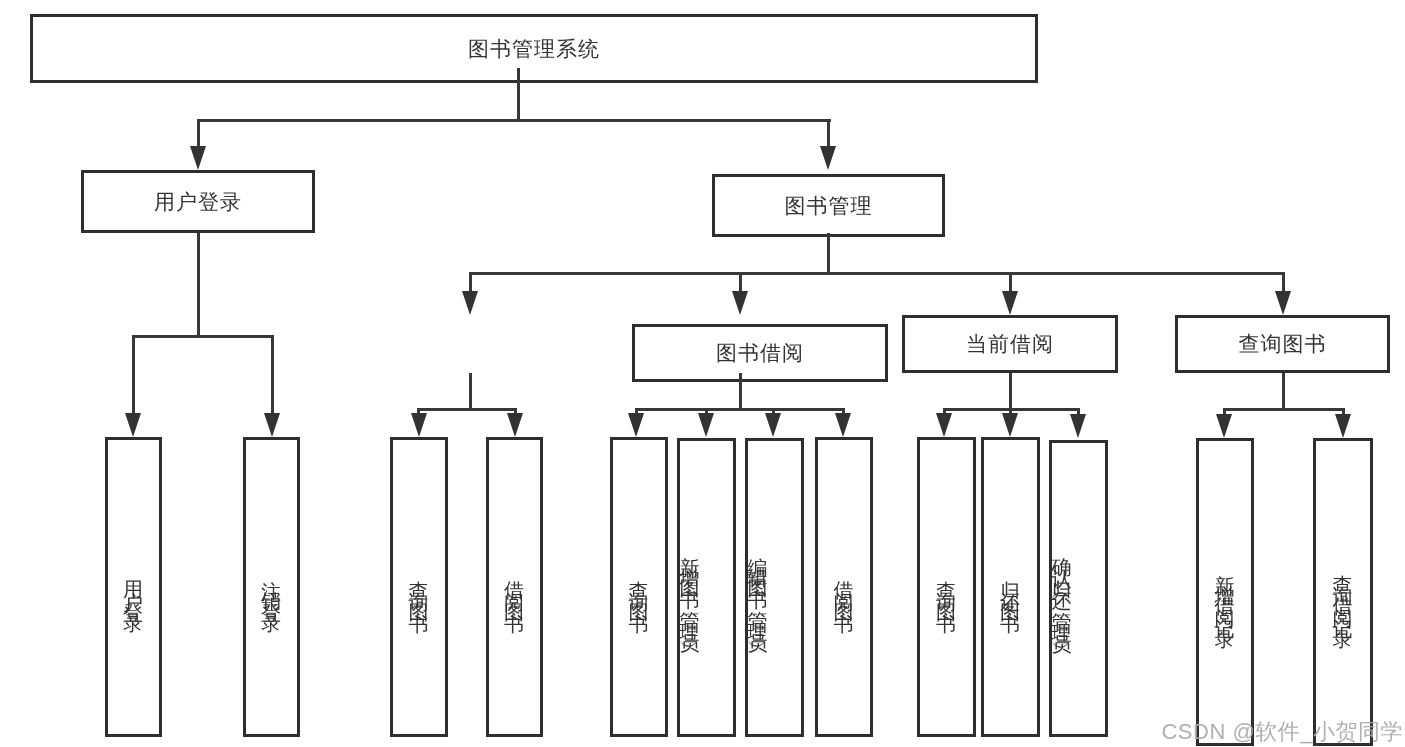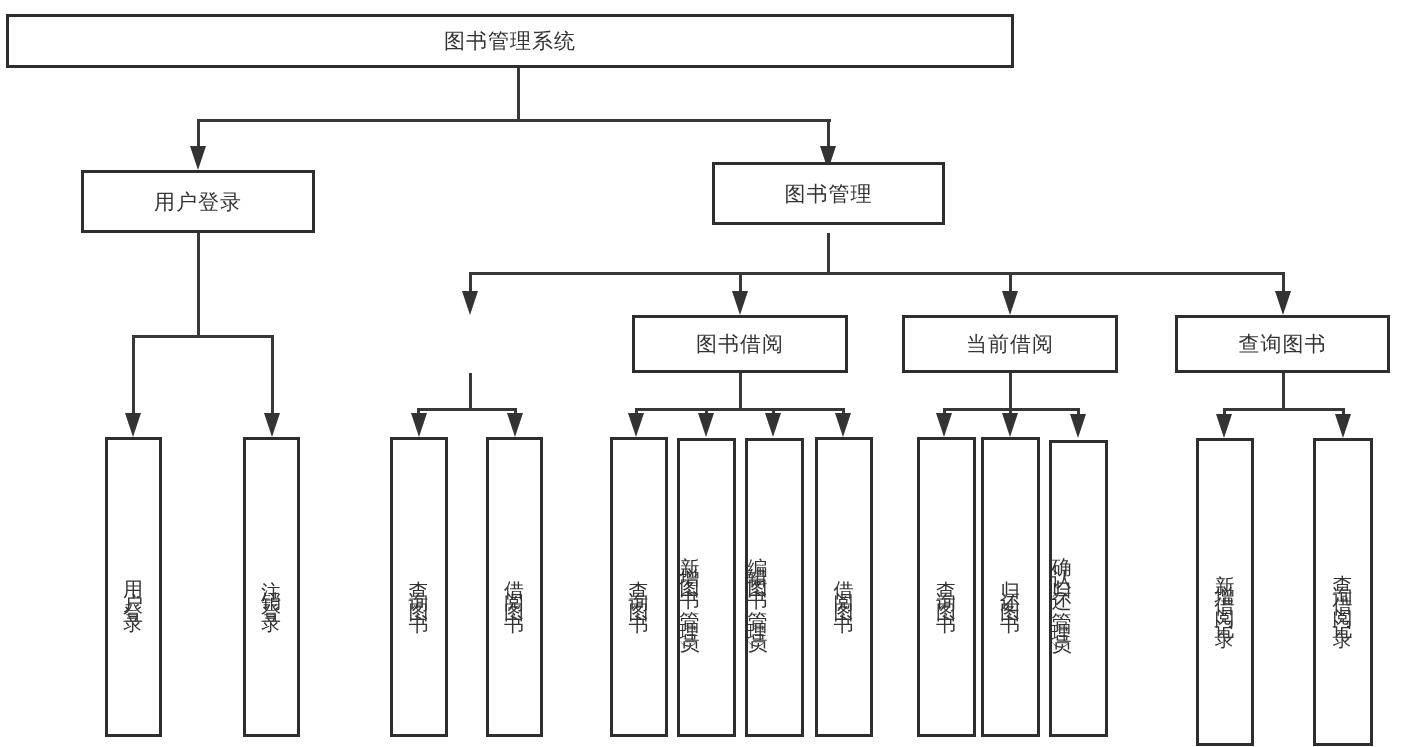--- a/index.html
+++ b/index.html
@@ -32,35 +32,35 @@
   .watermark{
     position:absolute;top:717px;right:2px;z-index:5;
     font-size:22px;color:rgba(168,168,174,0.92);letter-spacing:0.5px;white-space:nowrap;
   }
 </style>
 </head>
 <body>
 
 <div class="stage">
 
-  <div class="box" style="left:6px;top:14px;width:1008px;height:54px;">
+  <div class="box" style="left:30px;top:14px;width:1008px;height:69px;">
     <span class="hlabel">图书管理系统</span>
   </div>
 
   <div class="vline" style="left:517px;top:68px;height:54px;"></div>
   <div class="hline" style="left:197px;top:119px;width:634px;"></div>
   <div class="vline" style="left:197px;top:119px;height:31px;"></div>
   <div class="ah" style="left:190px;top:146px;"></div>
   <div class="vline" style="left:827px;top:119px;height:31px;"></div>
   <div class="ah" style="left:820px;top:146px;"></div>
 
   <div class="box" style="left:81px;top:170px;width:234px;height:63px;">
     <span class="hlabel">用户登录</span>
   </div>
-  <div class="box" style="left:712px;top:162px;width:233px;height:63px;">
+  <div class="box" style="left:712px;top:174px;width:233px;height:63px;">
     <span class="hlabel">图书管理</span>
   </div>
 
   <div class="vline" style="left:197px;top:233px;height:102px;"></div>
   <div class="hline" style="left:132px;top:335px;width:142px;"></div>
   <div class="vline" style="left:132px;top:335px;height:80px;"></div>
   <div class="ah" style="left:125px;top:413px;"></div>
   <div class="vline" style="left:271px;top:335px;height:80px;"></div>
   <div class="ah" style="left:264px;top:413px;"></div>
 
@@ -68,21 +68,21 @@
   <div class="hline" style="left:469px;top:272px;width:816px;"></div>
   <div class="vline" style="left:469px;top:272px;height:22px;"></div>
   <div class="ah" style="left:462px;top:291px;"></div>
   <div class="vline" style="left:739px;top:272px;height:22px;"></div>
   <div class="ah" style="left:732px;top:291px;"></div>
   <div class="vline" style="left:1009px;top:272px;height:22px;"></div>
   <div class="ah" style="left:1002px;top:291px;"></div>
   <div class="vline" style="left:1282px;top:272px;height:22px;"></div>
   <div class="ah" style="left:1275px;top:291px;"></div>
 
-  <div class="box" style="left:632px;top:315px;width:216px;height:58px;">
+  <div class="box" style="left:632px;top:324px;width:256px;height:58px;">
     <span class="hlabel">图书借阅</span>
   </div>
   <div class="box" style="left:902px;top:315px;width:216px;height:58px;">
     <span class="hlabel">当前借阅</span>
   </div>
   <div class="box" style="left:1175px;top:315px;width:215px;height:58px;">
     <span class="hlabel">查询图书</span>
   </div>
 
   <div class="vline" style="left:469px;top:373px;height:35px;"></div>
@@ -156,14 +156,15 @@
     <span class="vtext">确认归还（管理员）</span>
   </div>
 
   <div class="box vbox" style="left:1196px;top:438px;width:58px;height:308px;">
     <span class="vtext">新增借阅记录</span>
   </div>
   <div class="box vbox" style="left:1313px;top:438px;width:60px;height:308px;">
     <span class="vtext">查询借阅记录</span>
   </div>
 
+  <div class="watermark">CSDN @软件_小贺同学</div>
 
 </div>
 
 </body></html>

